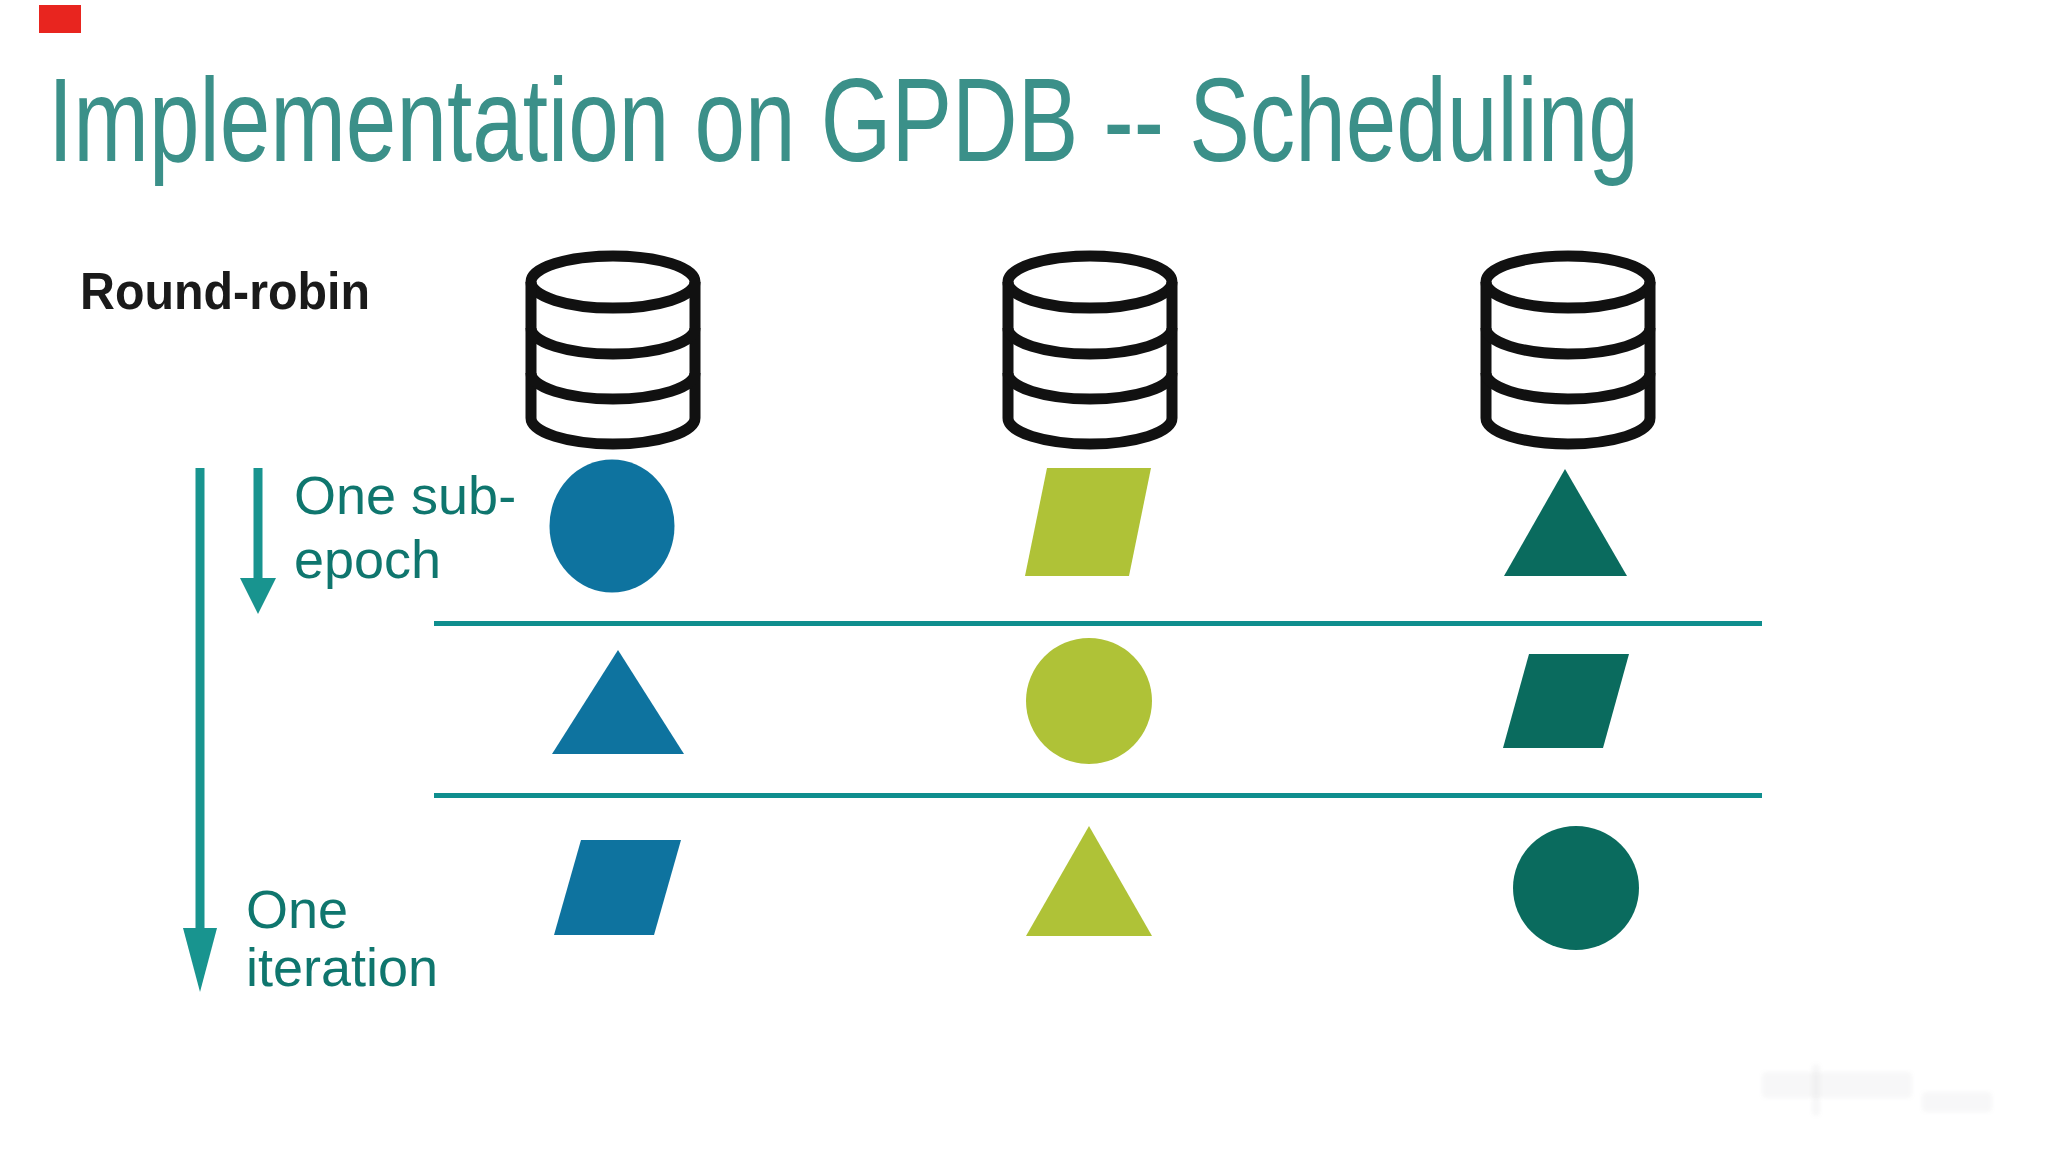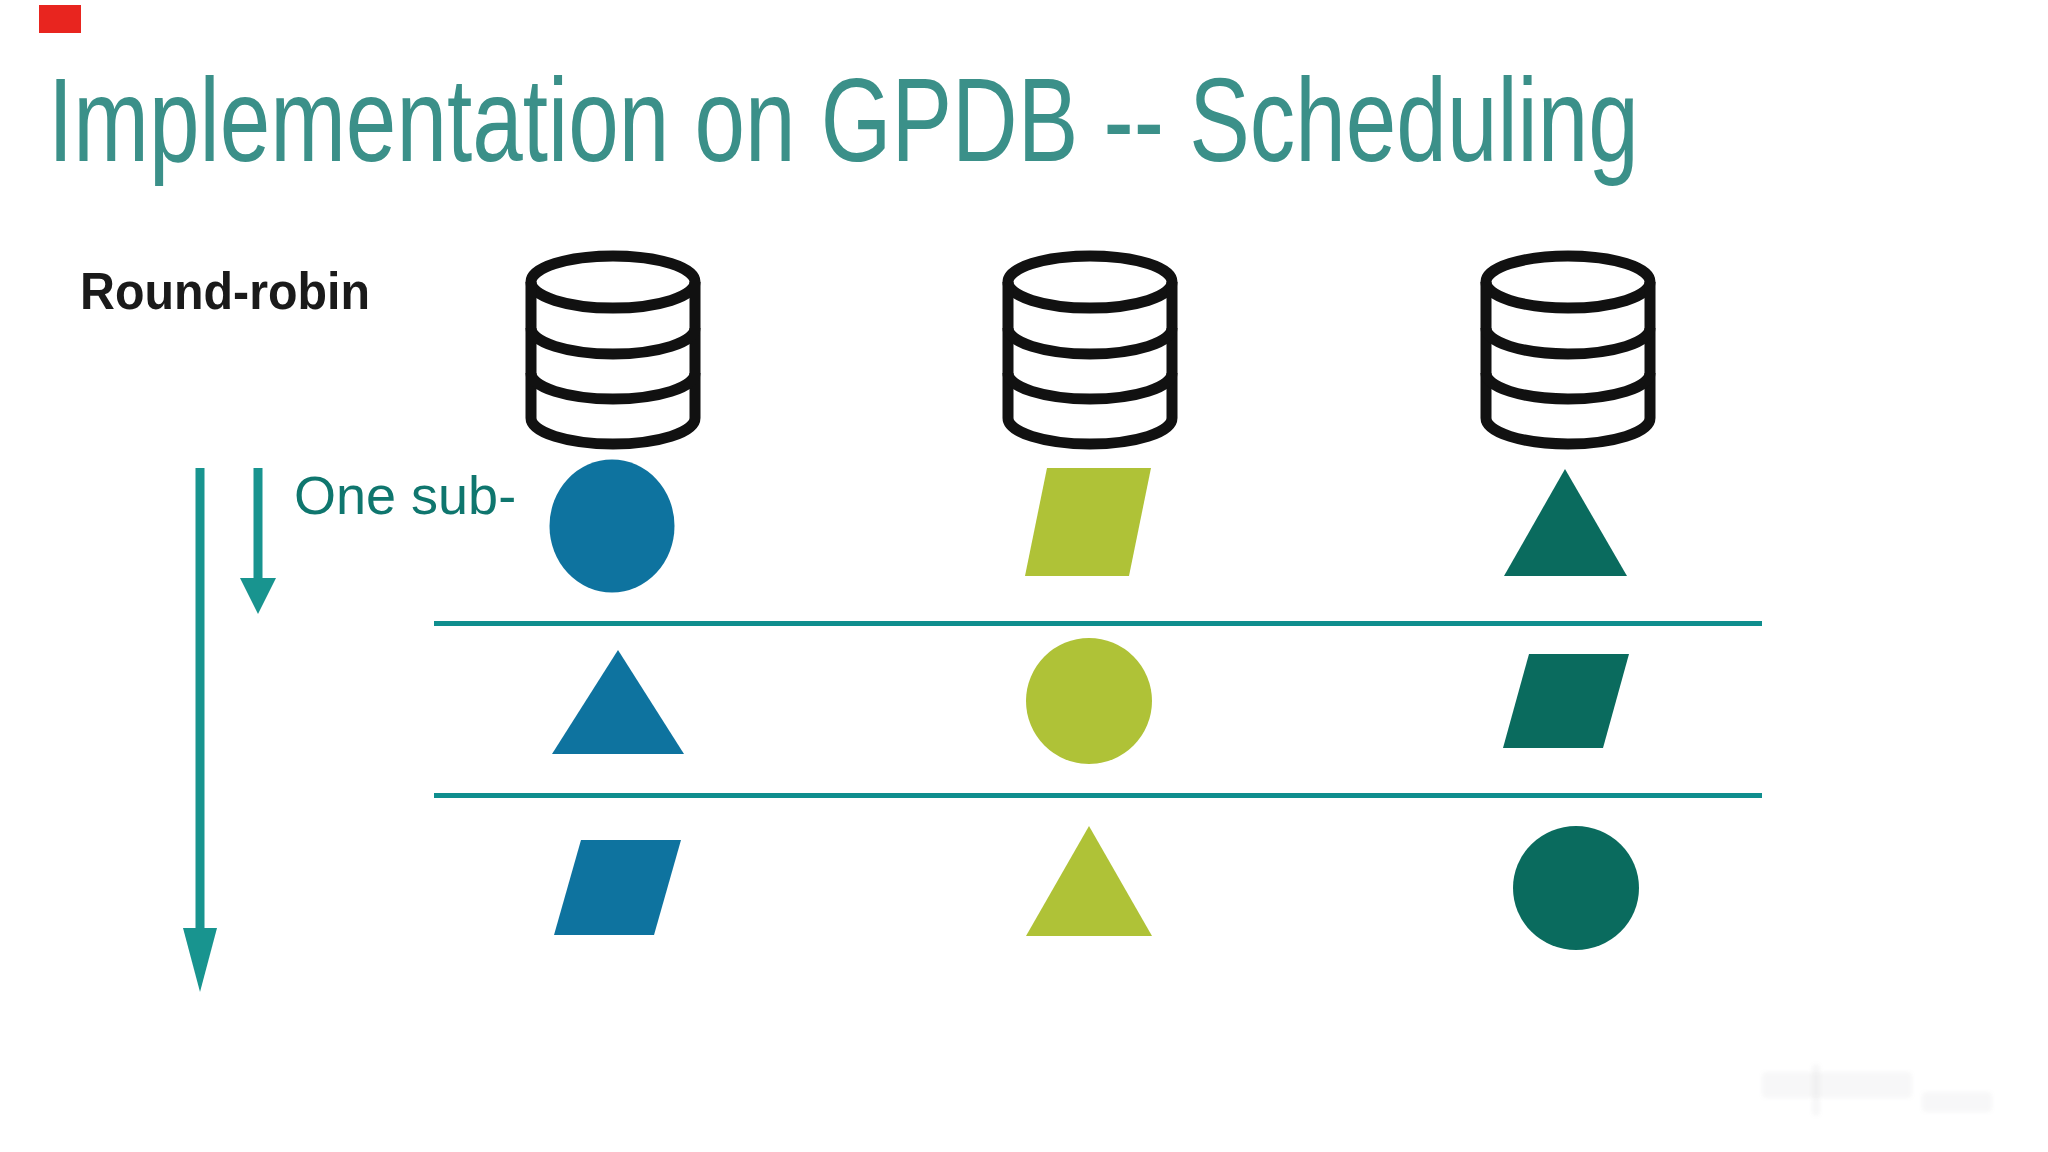--- a/index.html
+++ b/index.html
@@ -115,20 +115,25 @@
 
   <svg class="arrow-svg arrow-long" width="40" height="530" viewBox="0 0 40 530">
     <g fill="#18948F">
       <rect x="15.5" y="2" width="9" height="468"></rect>
       <polygon points="3,462 37,462 20,526"></polygon>
     </g>
   </svg>
 
   <div class="label label-subepoch">
     <div>One sub-</div>
+    <div>epoch</div>
+  </div>
+  <div class="label label-iteration">
+    <div>One</div>
+    <div>iteration</div>
   </div>
 
   <svg class="shape sh-r1-blue-circle" width="126" height="134" viewBox="0 0 126 134">
     <ellipse cx="63" cy="67" rx="62.5" ry="66.5" fill="#0E739F"></ellipse>
   </svg>
   <svg class="shape sh-r1-lime-para" width="126" height="108" viewBox="0 0 126 108">
     <polygon points="22,0 126,0 104,108 0,108" fill="#AFC237"></polygon>
   </svg>
   <svg class="shape sh-r1-teal-tri" width="123" height="107" viewBox="0 0 123 107">
     <polygon points="61,0 123,107 0,107" fill="#0A6B5E"></polygon>

